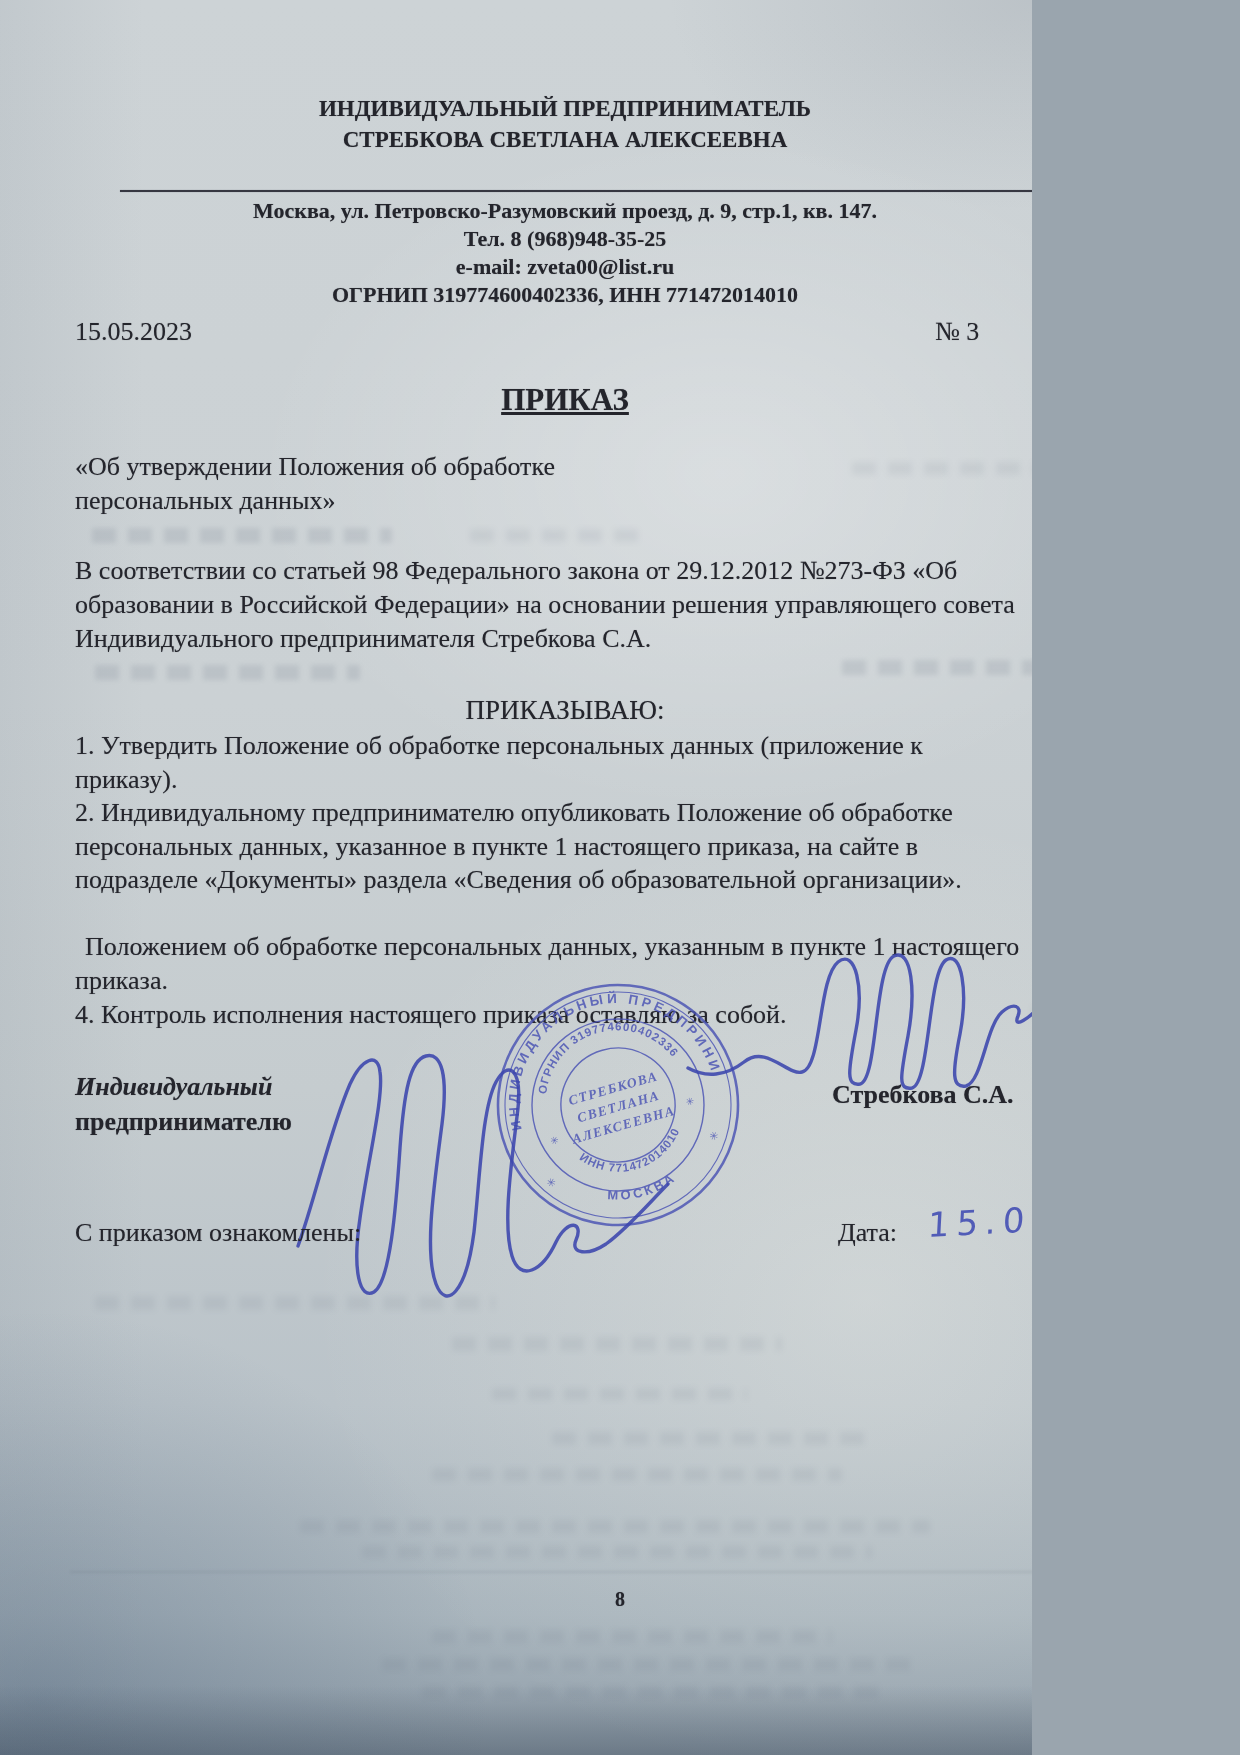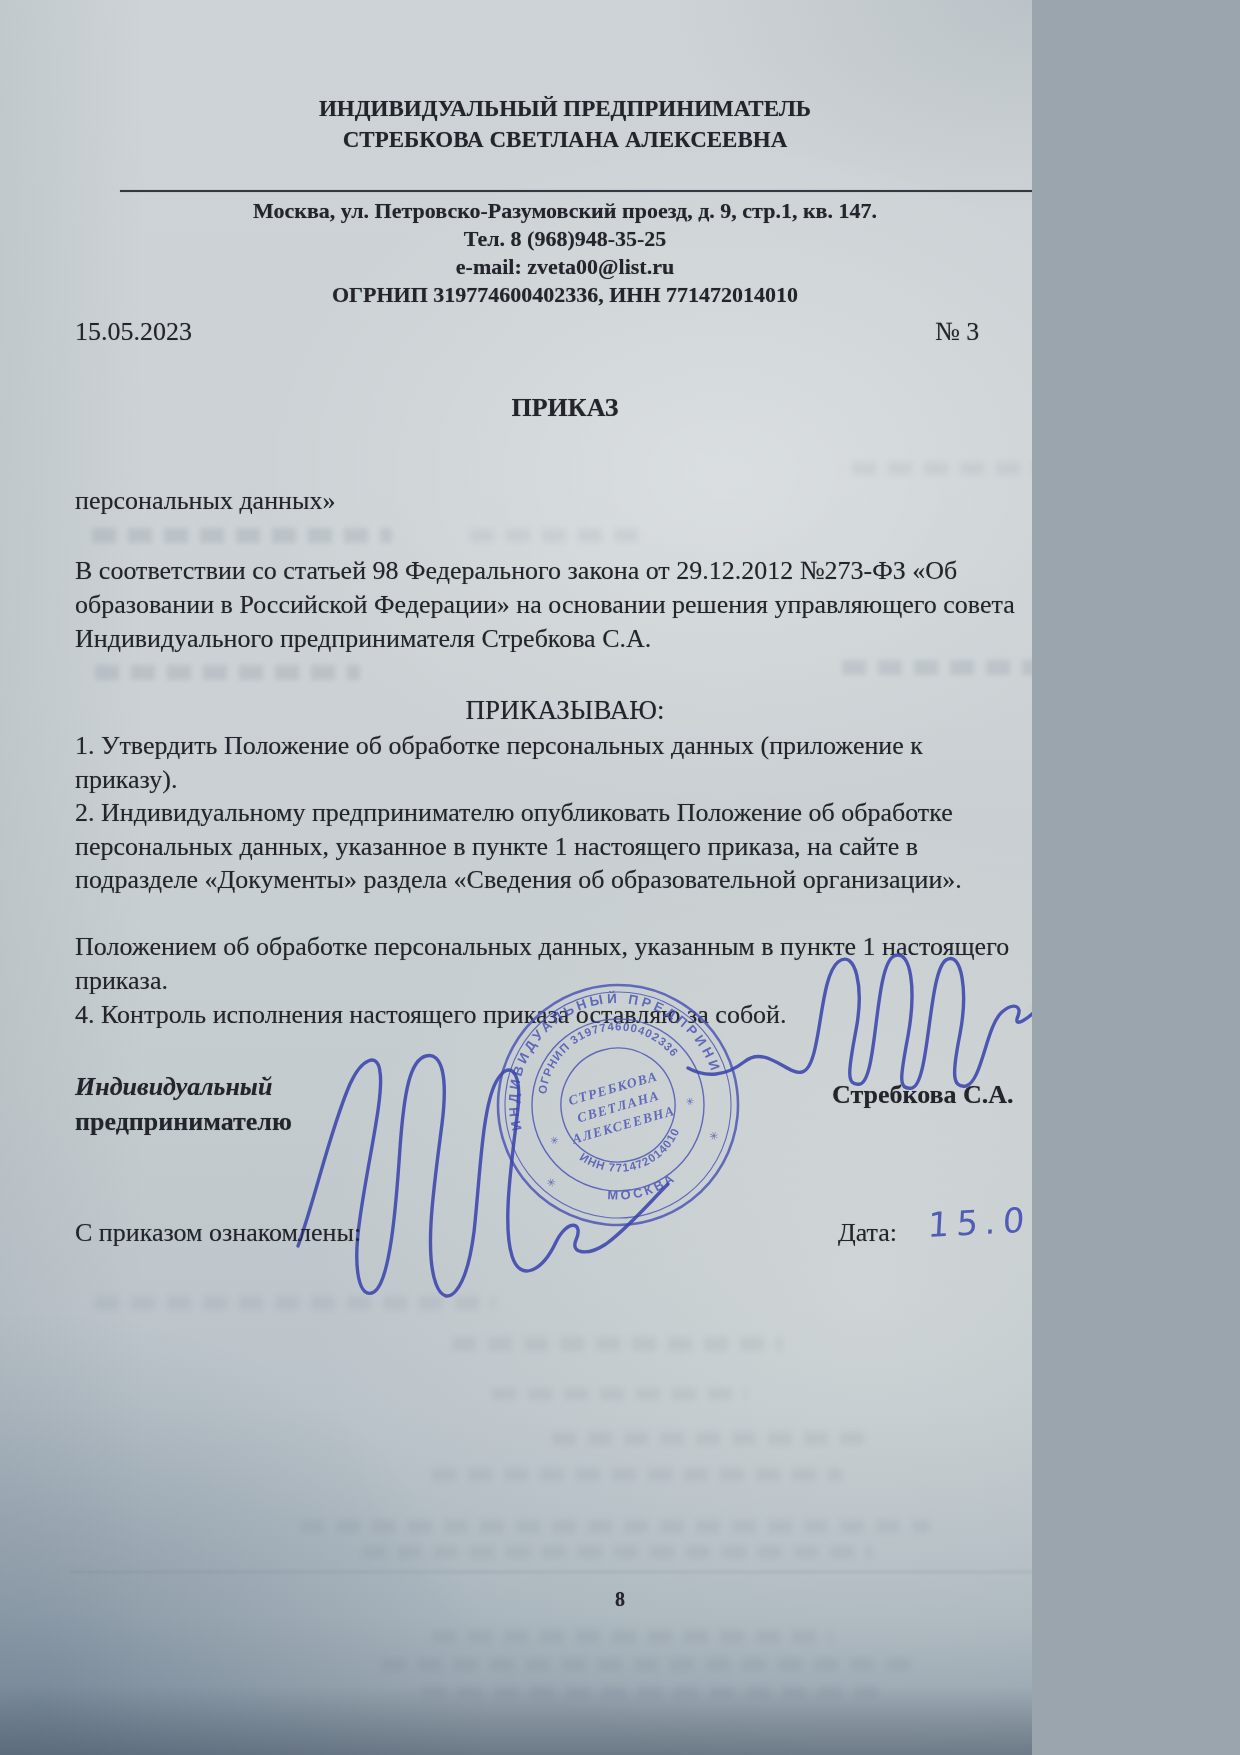--- a/index.html
+++ b/index.html
@@ -58,36 +58,37 @@
   <div class="t b sub-hdr" style="left:1105px;top:169px;">г.</div>
 
   <div class="t b center sub-hdr" style="top:198px;">Москва, ул. Петровско-Разумовский проезд, д. 9, стр.1, кв. 147.</div>
   <div class="t b center sub-hdr" style="top:226px;">Тел. 8 (968)948-35-25</div>
   <div class="t b center sub-hdr" style="top:254px;">e-mail: zveta00@list.ru</div>
   <div class="t b center sub-hdr" style="top:282px;">ОГРНИП 319774600402336, ИНН 771472014010</div>
 
   <div class="t body-size" style="left:75px;top:317px;">15.05.2023</div>
   <div class="t body-size" style="left:935px;top:317px;">№ 3</div>
 
-  <div class="t b center" style="top:393px;font-size:26px;">ПРИКАЗ</div>
+  <div class="t b center" style="top:382px;font-size:31px;text-decoration:underline;">ПРИКАЗ</div>
 
+  <div class="t body-size" style="left:75px;top:452px;">«Об утверждении Положения об обработке</div>
   <div class="t body-size" style="left:75px;top:486px;">персональных данных»</div>
 
   <div class="t body-size" style="left:75px;top:556px;">В соответствии со статьей 98 Федерального закона от 29.12.2012 №273-ФЗ «Об</div>
   <div class="t body-size" style="left:75px;top:590px;">образовании в Российской Федерации» на основании решения управляющего совета</div>
   <div class="t body-size" style="left:75px;top:624px;">Индивидуального предпринимателя Стребкова С.А.</div>
 
   <div class="t center" style="top:695px;font-size:27px;">ПРИКАЗЫВАЮ:</div>
 
   <div class="t body-size" style="left:75px;top:731px;font-family:Liberation Serif, serif;">1. Утвердить Положение об обработке персональных данных (приложение к</div>
   <div class="t body-size" style="left:75px;top:765px;">приказу).</div>
   <div class="t body-size" style="left:75px;top:798px;">2. Индивидуальному предпринимателю опубликовать Положение об обработке</div>
   <div class="t body-size" style="left:75px;top:832px;">персональных данных, указанное в пункте 1 настоящего приказа, на сайте в</div>
   <div class="t body-size" style="left:75px;top:865px;">подразделе «Документы» раздела «Сведения об образовательной организации».</div>
-  <div class="t body-size" style="left:75px;top:932px;">Положением об обработке персональных данных, указанным в пункте 1 настоящего</div>
+  <div class="t body-size" style="left:85px;top:932px;">Положением об обработке персональных данных, указанным в пункте 1 настоящего</div>
   <div class="t body-size" style="left:75px;top:966px;">приказа.</div>
   <div class="t body-size" style="left:75px;top:1000px;">4. Контроль исполнения настоящего приказа оставляю за собой.</div>
 
   <div class="t b body-size" style="left:75px;top:1072px;font-style:italic;">Индивидуальный</div>
   <div class="t b body-size" style="left:75px;top:1107px;">предпринимателю</div>
   <div class="t b body-size" style="left:832px;top:1080px;">Стребкова С.А.</div>
 
   <svg class="stamp-svg" style="left:488px;top:975px;" width="260" height="260" viewBox="0 0 260 260" opacity="0.82">
     <g transform="rotate(-16 130 130)">
       <circle cx="130" cy="130" r="120" fill="none" stroke-width="2.6" stroke="#4a53b4"></circle>

